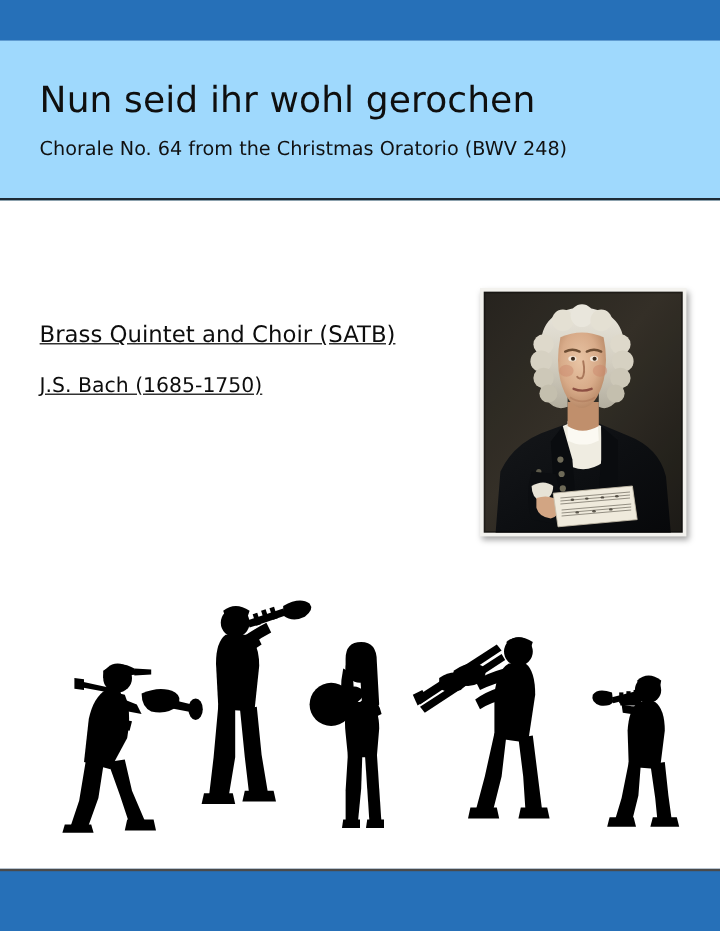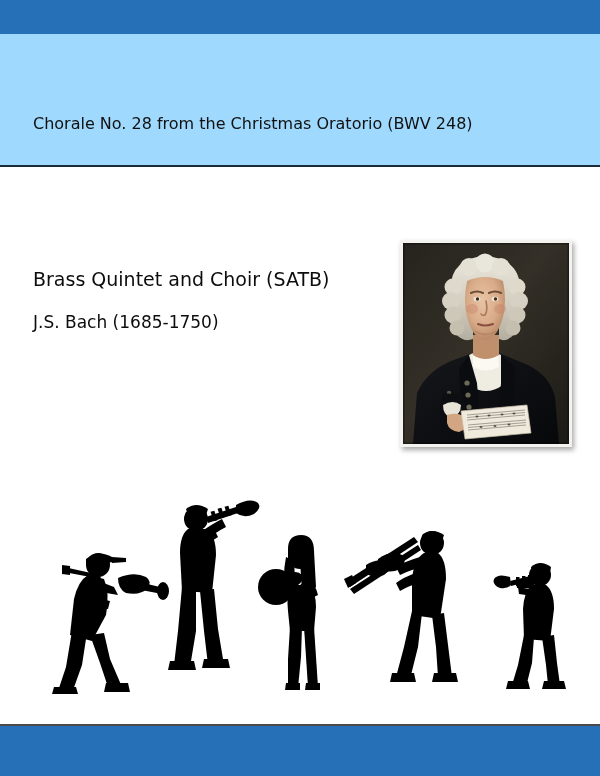--- a/index.html
+++ b/index.html
@@ -56,20 +56,21 @@
     color: #111111;
     white-space: nowrap;
   }
 
   
   .credits {
     position: absolute;
     left: 33px;
     top: 268px;
     width: 340px;
+    text-decoration: underline;
   }
   .credit-line {
     color: #0d0d0d;
     white-space: nowrap;
   }
   .credit-line.l1 { font-size: 19px; margin-bottom: 22px; }
   .credit-line.l2 { font-size: 17px; margin-bottom: 23px; }
   .credit-line.l3 { font-size: 17px; margin-bottom: 23px; }
   .credit-line.l4 { font-size: 15px; }
 
@@ -109,21 +110,22 @@
   }
 </style>
 </head>
 <body>
 
 <div class="page">
 
   <div class="top-bar"></div>
 
   <div class="title-band">
-    <div class="subtitle">Chorale No. 28 from the Christmas Oratorio (BWV 248)</div>
+    <div class="title">Nun seid ihr wohl gerochen</div>
+    <div class="subtitle">Chorale No. 64 from the Christmas Oratorio (BWV 248)</div>
   </div>
 
   <div class="credits">
     <div class="credit-line l1">Brass Quintet and Choir (SATB)</div>
     <div class="credit-line l2">J.S. Bach (1685-1750)</div>
   </div>
 
   <div class="portrait-frame">
     <svg viewBox="0 0 166 201" preserveAspectRatio="none">
       <defs>

